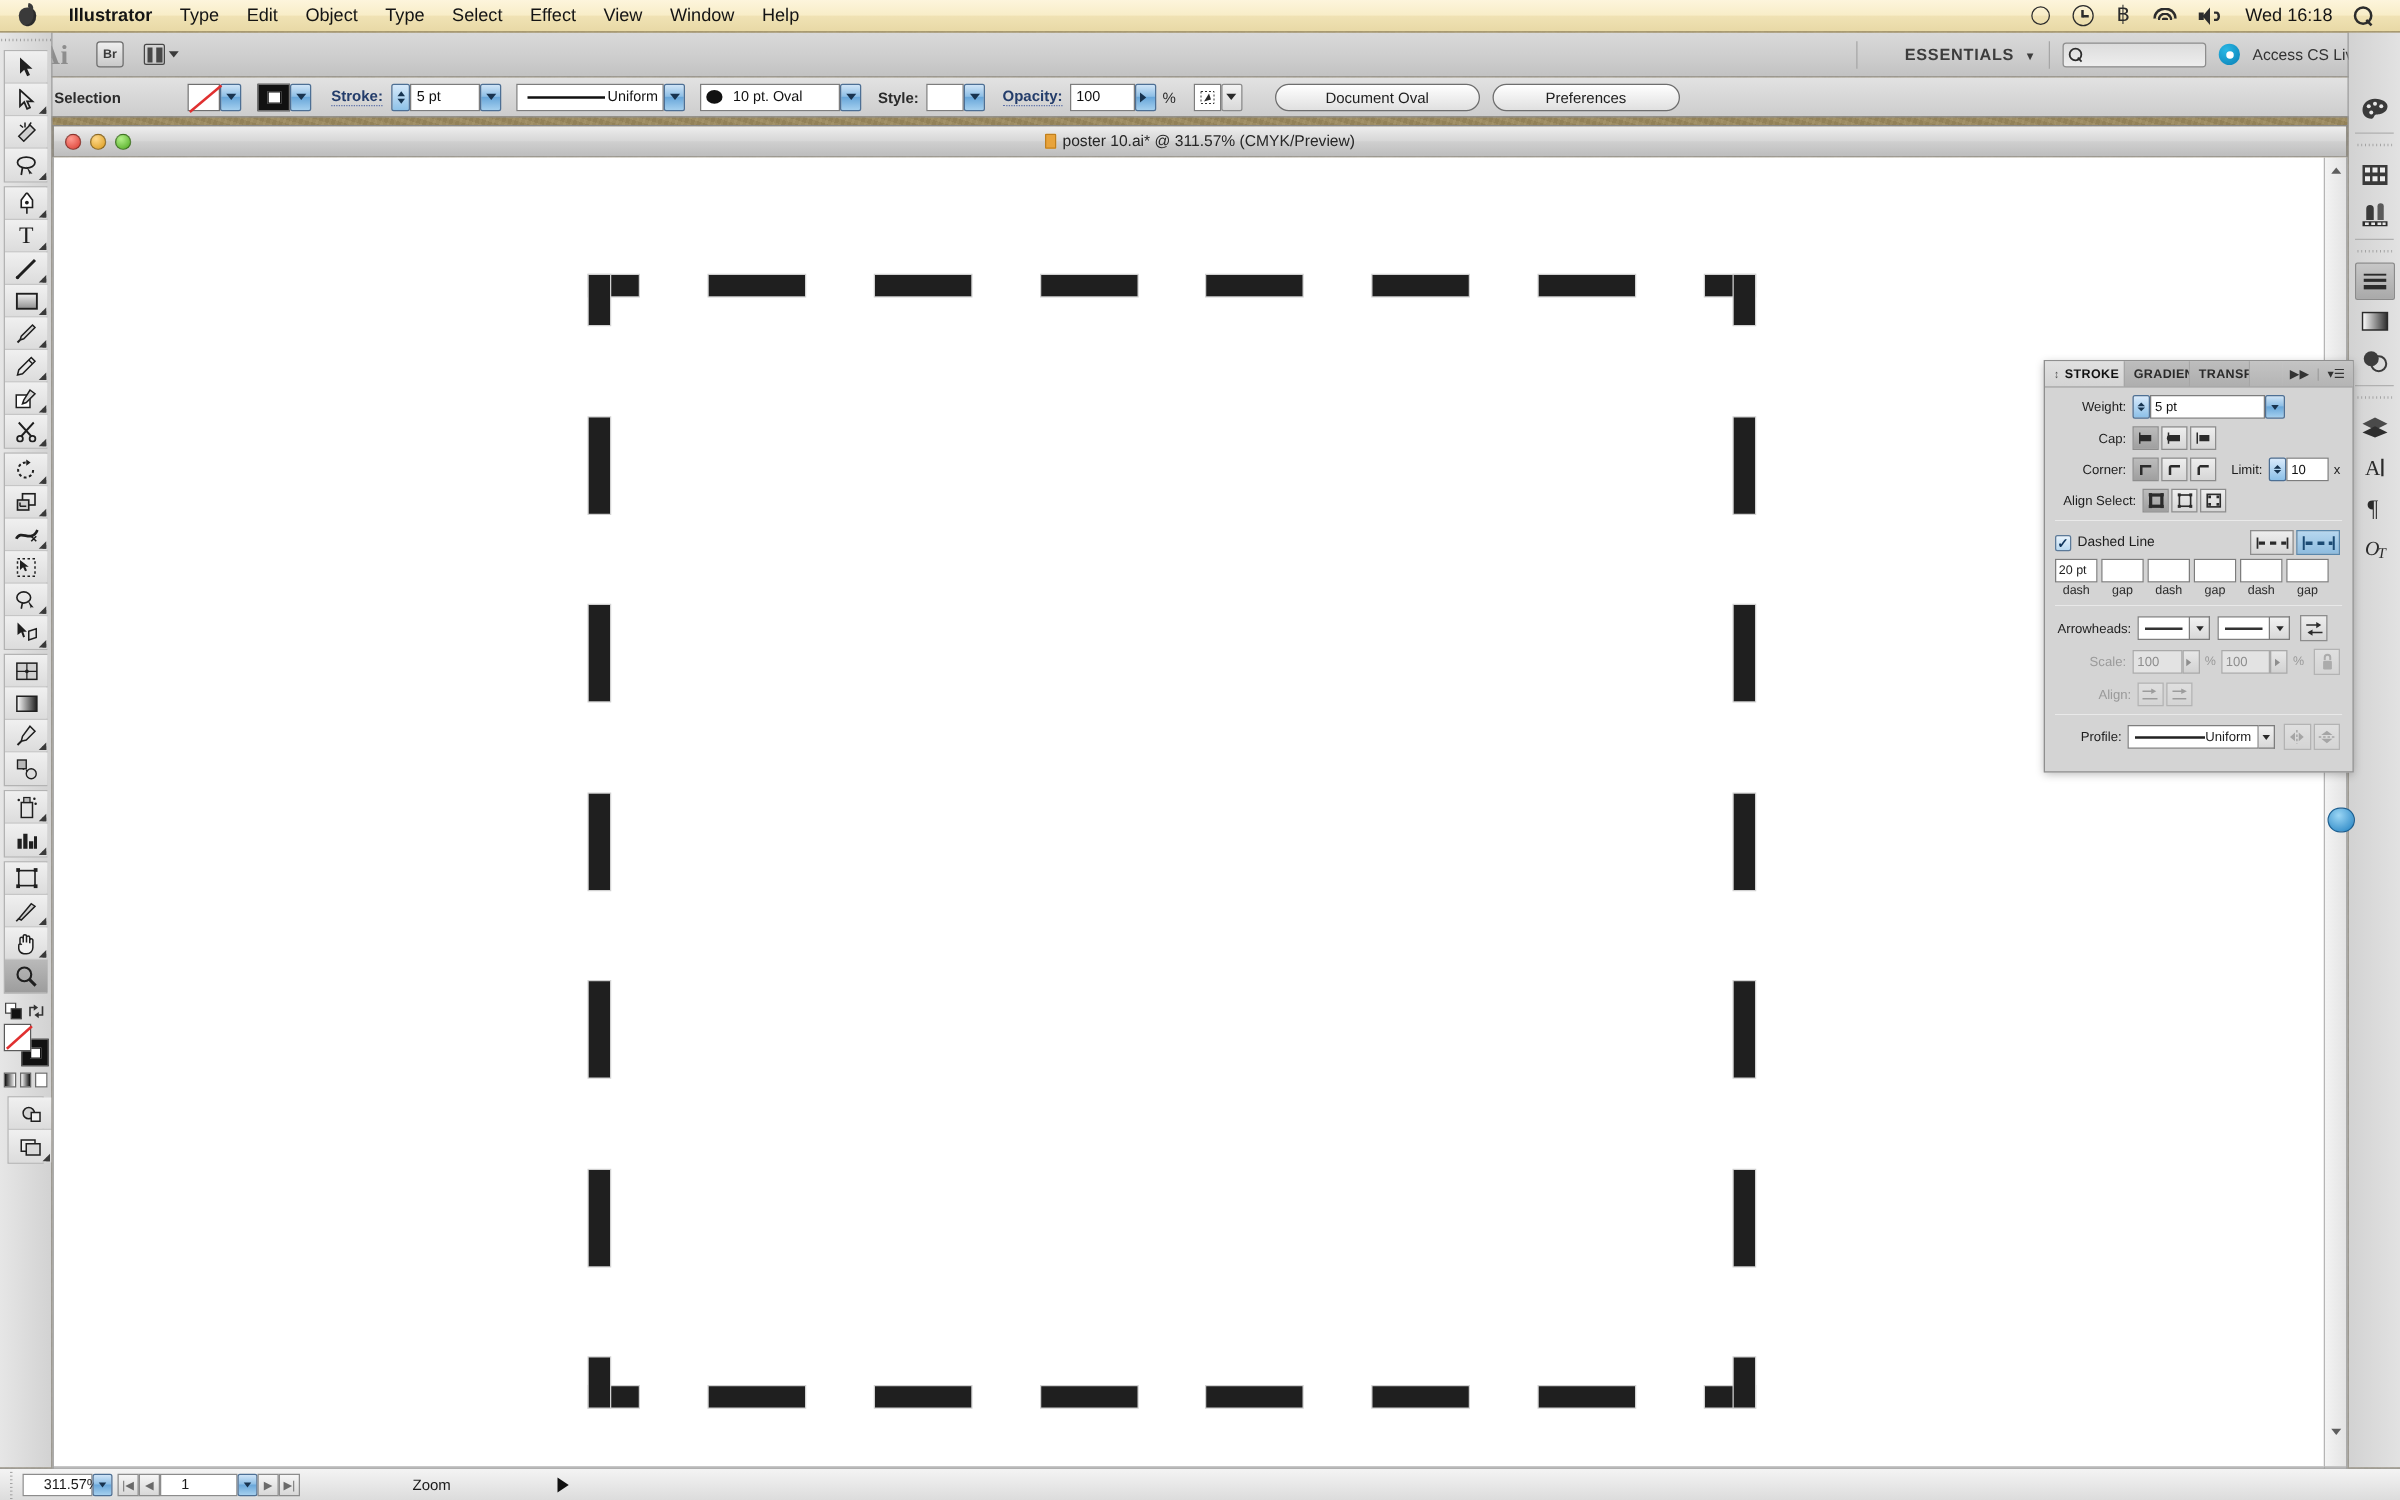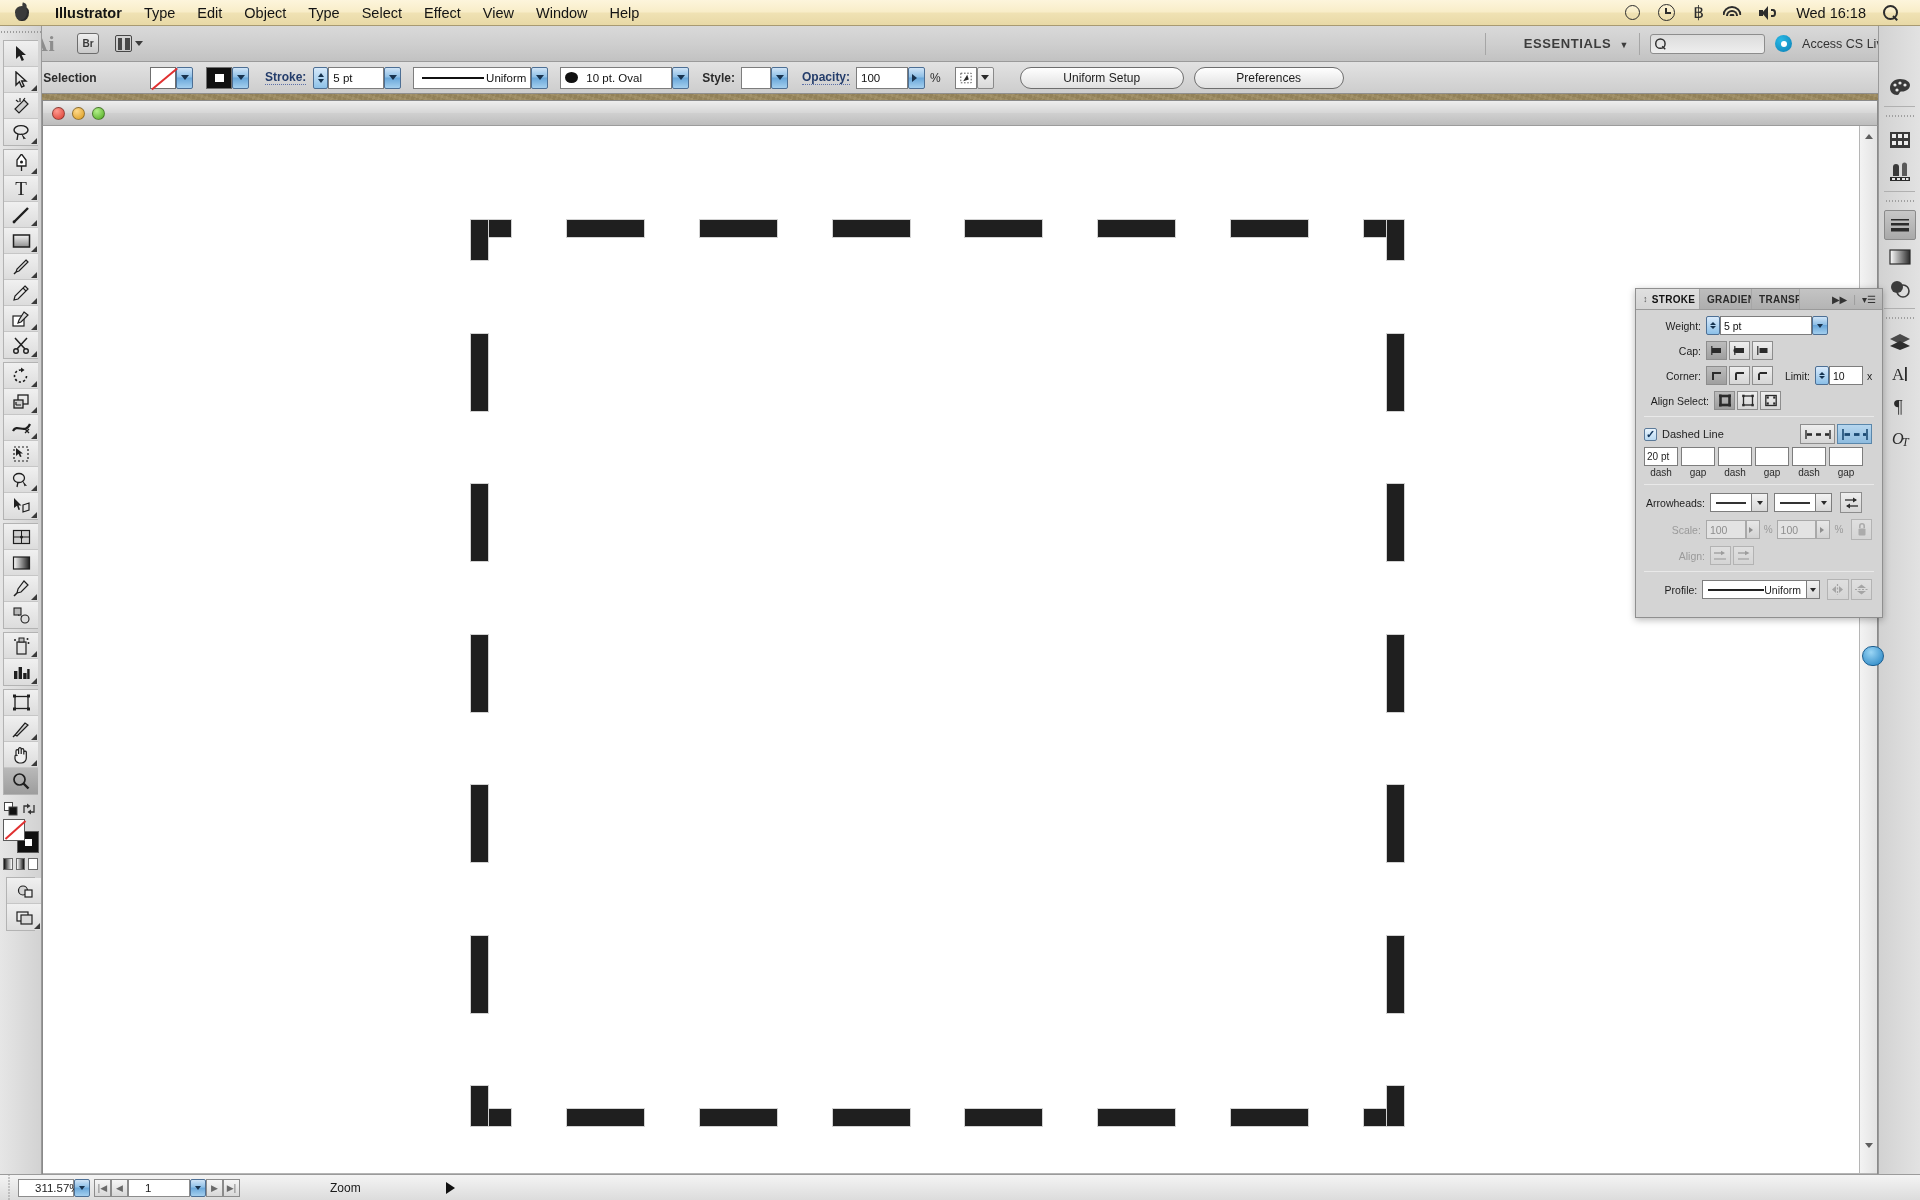--- a/index.html
+++ b/index.html
@@ -420,21 +420,21 @@
         <svg width="15" height="14" viewBox="0 0 15 14">
             <rect x="1" y="1" width="13" height="12" fill="none" stroke="#333" stroke-dasharray="2 2"></rect>
             <path d="M4 11 L9 3 L11 9 Z" fill="#2b2b2b"></path>
           </svg>
       </div>
       <div class="bluebtn" style="background:linear-gradient(to bottom,#f3f3f3,#d9d9d9);border-color:#8a8a8a;">
           <div class="tri" style="border-top-color:#2a2a2a;"></div>
         </div>
     </div>
 
-    <div class="pill-btn" style="margin-left:26px;width:164px;">Uniform Setup</div>
+    <div class="pill-btn" style="margin-left:26px;width:164px;">Document Oval</div>
     <div class="pill-btn" style="margin-left:10px;width:150px;">Preferences</div>
   </div>
 
   <div id="toolpanel">
     <div class="tp-grip"></div>
 
     <div class="tgroup">
       <div class="tool">
         <svg width="13" height="17" viewBox="0 0 13 17">
             <path d="M1 1 L1 14 L4.4 10.7 L6.7 16 L9 15 L6.7 10 L11 10 Z" fill="#1f1f1f"></path>
@@ -792,20 +792,23 @@
         </svg>
     </div>
   </div>
 
   <div id="docwin">
     <div id="doctitle">
       <div class="tl">
         <i></i>
         <i></i>
         <i></i>
+      </div>
+      <div class="doc-title-txt">
+        <span class="doc-ico"></span><span>poster 10.ai* @ 311.57% (CMYK/Preview)</span>
       </div>
     </div>
 
     <div id="canvaswrap">
       <div id="canvas">
 
         <div id="dash-rect" style="inset: 0px;">
             <div class="seg" style="left: 428px; top: 94px; width: 40px; height: 17px; background: rgb(31, 31, 31);"></div>
             <div class="seg" style="left: 428px; top: 94px; width: 17px; height: 40px; background: rgb(31, 31, 31);"></div>
             <div class="seg" style="left: 1321px; top: 94px; width: 40px; height: 17px; background: rgb(31, 31, 31);"></div>

